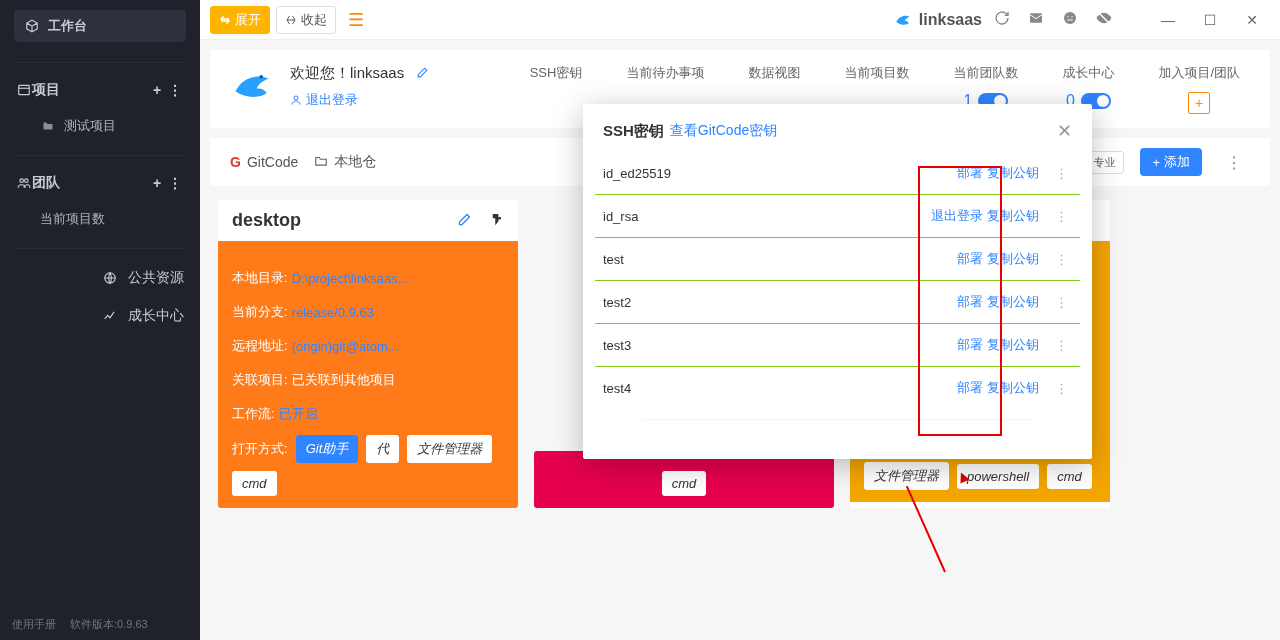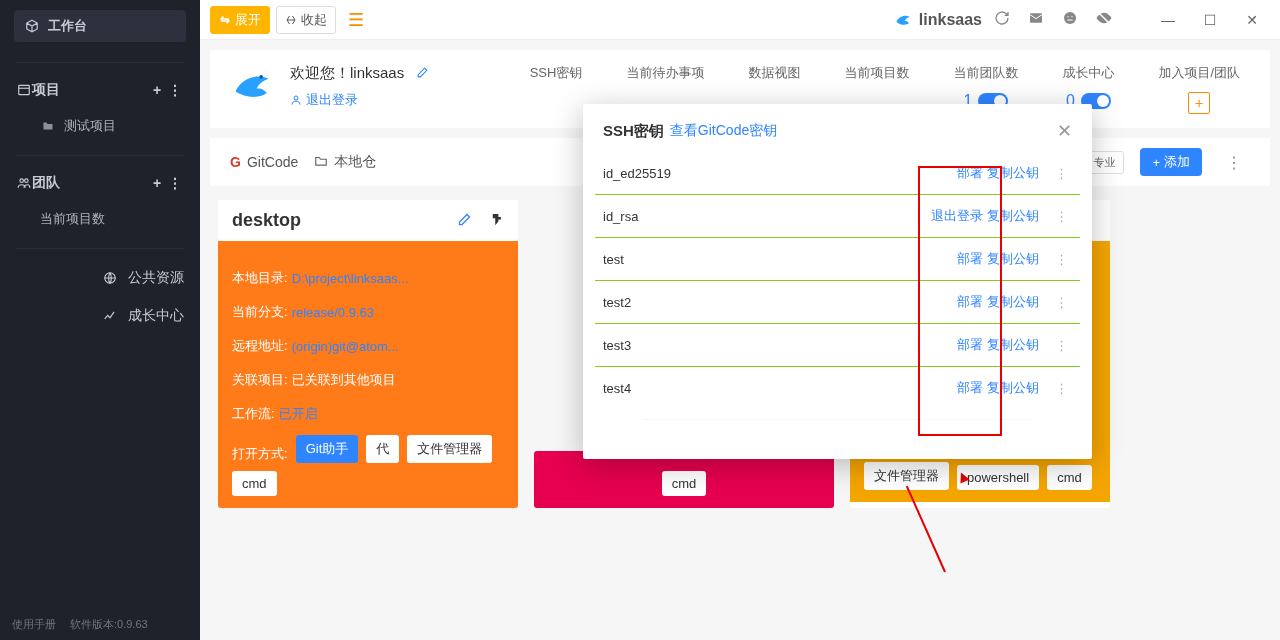--- a/index.html
+++ b/index.html
@@ -59,23 +59,23 @@
   .card-head .hbtn.black{color:#333;}
   .tag-lfs { border: 1px solid #333; padding: 1px 8px; border-radius: 3px; font-size: 14px; font-weight:700;}
   .card-body { color: #fff; padding: 12px 14px; font-size: 13px; }
   .c-orange .card-body { background: #ff7b1a; }
   .c-pink .card-body { background: #e6004f; }
   .c-yellow .card-body { background: #f5a500; }
   .row { display: flex; margin-bottom: 12px; gap:4px; align-items:center;margin-top:16px;}
   .row .k { color: #fff; white-space: nowrap; text-align:right;}
   .row .v { color: #2f84ff; white-space: nowrap; overflow: hidden; text-overflow: ellipsis; }
   .c-yellow .row .v{color:#2f6fe0;}
-  .chips { display: flex; flex-wrap: wrap; gap: 8px; align-items:flex-end;}
+  .chips { display: flex; flex-wrap: wrap; gap: 8px; align-items:center;}
   .chips .k{color:#fff; white-space:nowrap;}
-  .chip { background: #fff; color: #333; padding: 5px 10px; border-radius: 3px; font-size: 13px; cursor: pointer; }
+  .chip { background: #fff; color: #333; padding: 5px 10px; border-radius: 3px; font-size: 13px; cursor: pointer; font-style: italic; }
   .chip.primary { background: #2f84ff; color: #fff; }
   .pen{color:#2f84ff; cursor:pointer; margin-left:6px;}
   
   .annot { position: absolute; left: 590px; top: 570px; color: #e60000; font-size: 17px; }
   .arrow { position: absolute; left: 718px; top: 478px; width: 54px; height: 94px; }
   .arrow-line { position:absolute; left:26px; top:0; width:2px; height:94px; background:#e60000; transform: rotate(-24deg); transform-origin: bottom; }
   .arrow-head { position:absolute; left:40px; top:-6px; width:0; height:0; border-left:5px solid transparent; border-right:5px solid transparent; border-bottom:10px solid #e60000; transform: rotate(-24deg);}
   .redbox { position: absolute; border: 2px solid #e60000; pointer-events: none; z-index:60;}
   .modal { position: absolute; left: 383px; top: 104px; width: 509px; background: #fff; box-shadow: 0 6px 30px rgba(0,0,0,0.25); z-index: 50; border-radius:2px; padding-bottom:20px;}
   .m-head { padding: 16px 20px 10px 20px; display: flex; align-items: center; }

